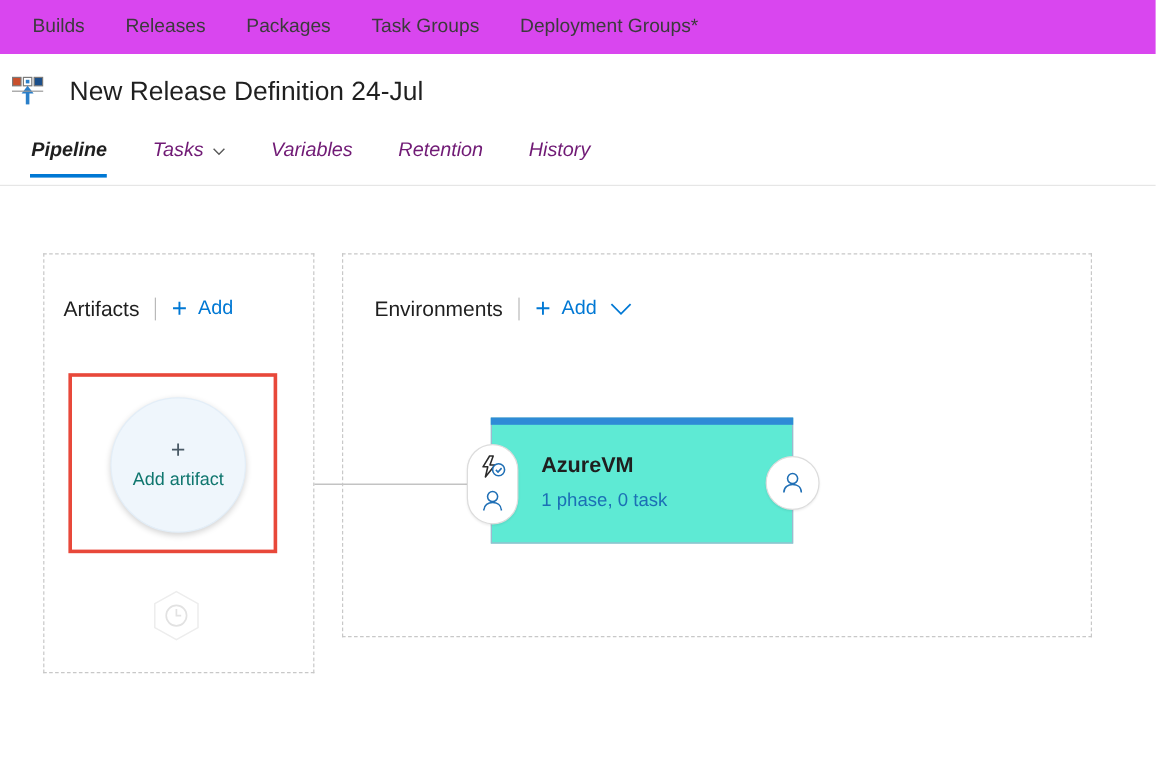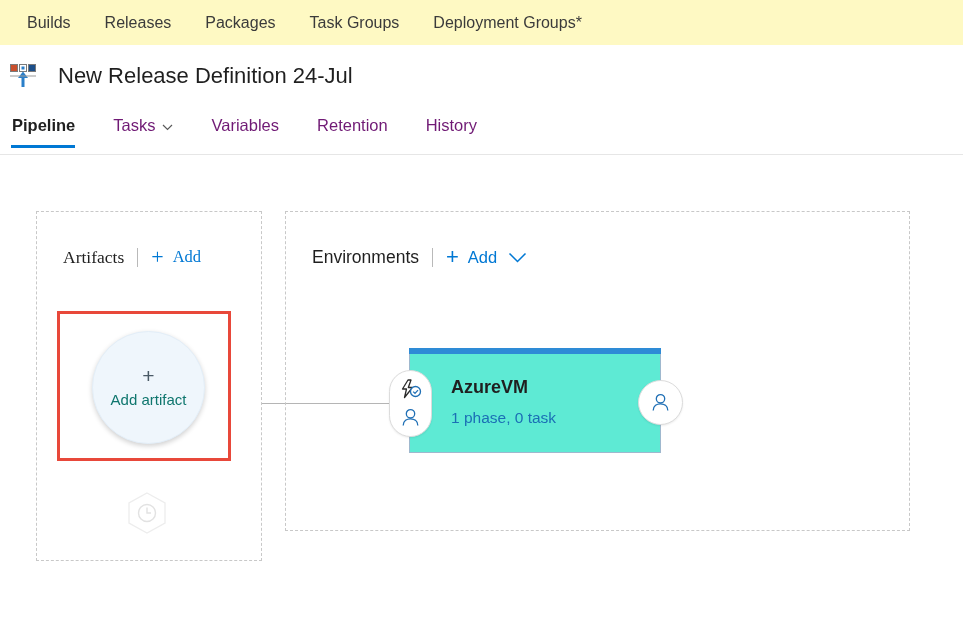--- a/index.html
+++ b/index.html
@@ -14,21 +14,21 @@
     color: #333333;
     overflow: hidden;
     position: relative;
   }
 
   
   .topnav {
     position: absolute;
     left: 0; top: 0;
     width: 963px; height: 45px;
-    background: #fef9c3;
+    background: #d946ef;
     display: flex;
     padding-left: 10px;
     box-sizing: border-box;
   }
   .topnav-item {
     font-size: 16px;
     color: #3b3b3b;
     padding: 0 17px;
     line-height: 45px;
     white-space: nowrap;
@@ -57,23 +57,24 @@
   }
 
   
   .tabs {
     position: absolute;
     left: 0; top: 112px;
     width: 963px;
     height: 43px;
     display: flex;
     align-items: flex-start;
-    padding-left: 8px;
+    padding-left: 22px;
     box-sizing: border-box;
     border-bottom: 1px solid #e6e6e6;
+    font-style: italic;
   }
   .tab {
     font-size: 16.5px;
     color: #701a75;
     padding: 4px 16px 13px 4px;
     margin-right: 18px;
     position: relative;
     cursor: pointer;
     display: flex;
     align-items: center;
@@ -306,21 +307,21 @@
   <div class="tab">
     <span>Retention</span>
   </div>
   <div class="tab">
     <span>History</span>
   </div>
 </div>
 
 <div class="panel" id="artifacts-panel"></div>
 
-<div class="panel-header" style="left:63px; top:246px;font-family:Liberation Serif, serif;">
+<div class="panel-header" style="left:53px; top:246px;">
   <span class="ptitle">Artifacts</span>
   <span class="vdivider"></span>
   <span class="add-link">
     <span class="plus-glyph">+</span>
     <span>Add</span>
   </span>
 </div>
 
 <div id="artifact-highlight"></div>
 

